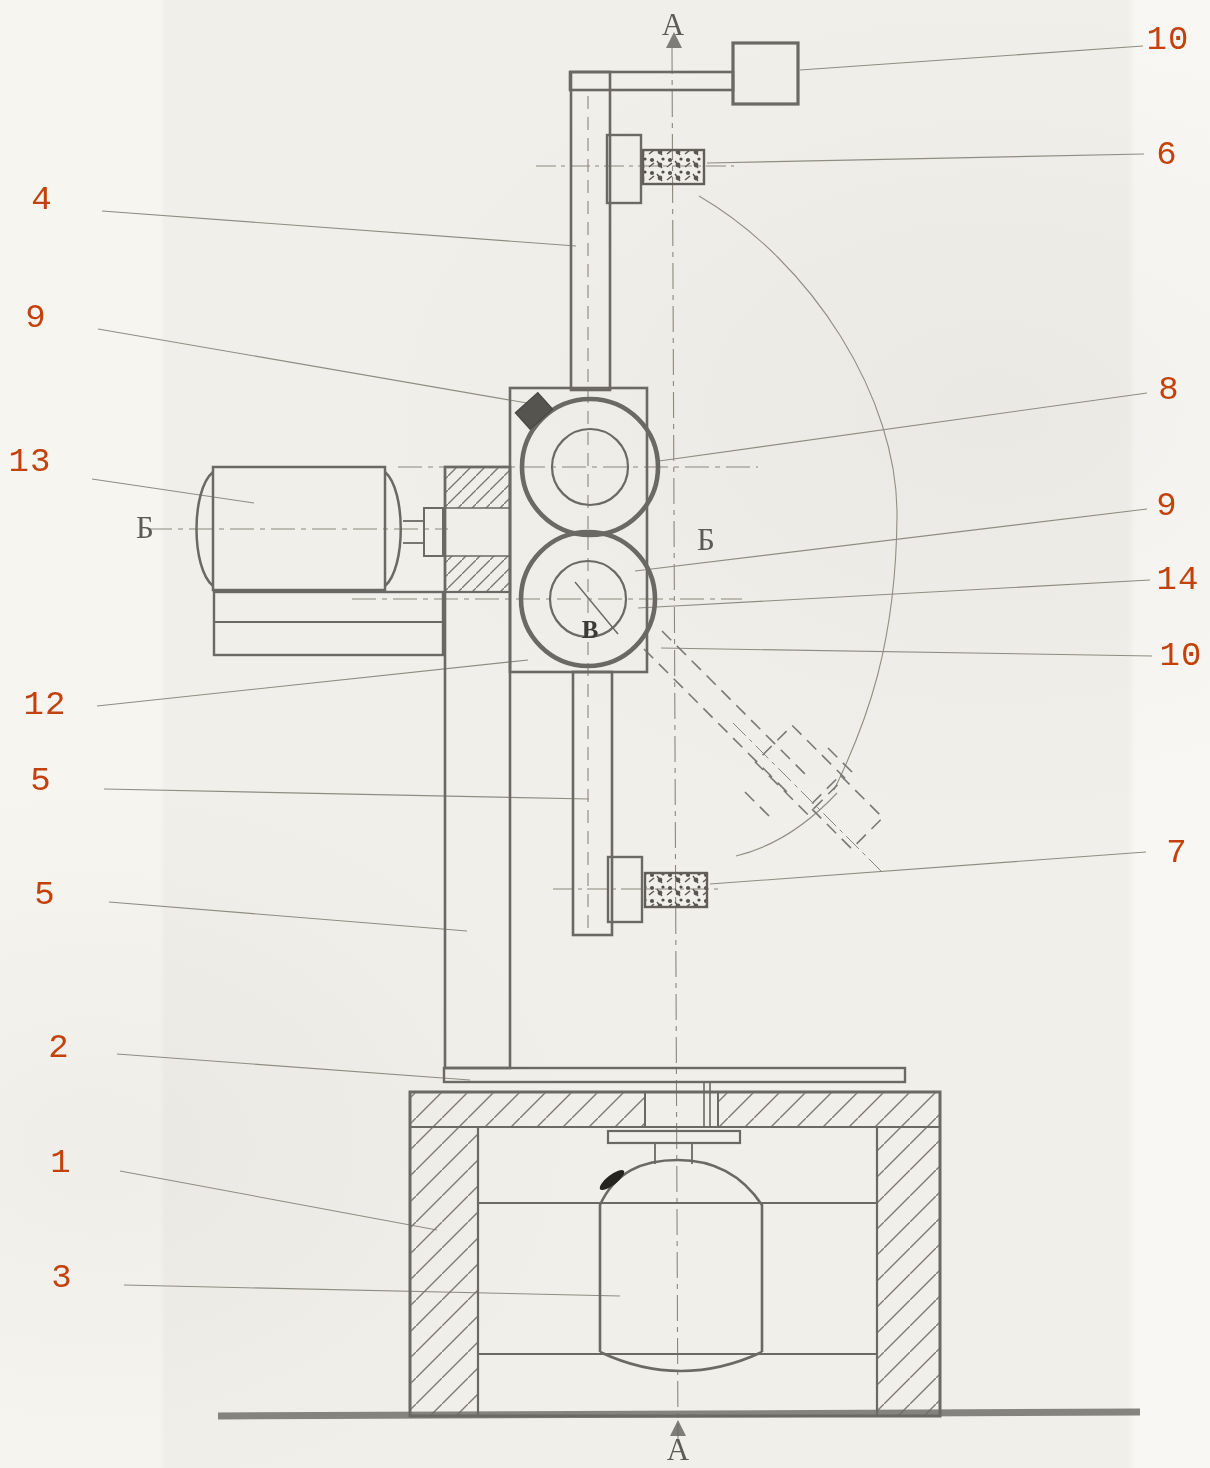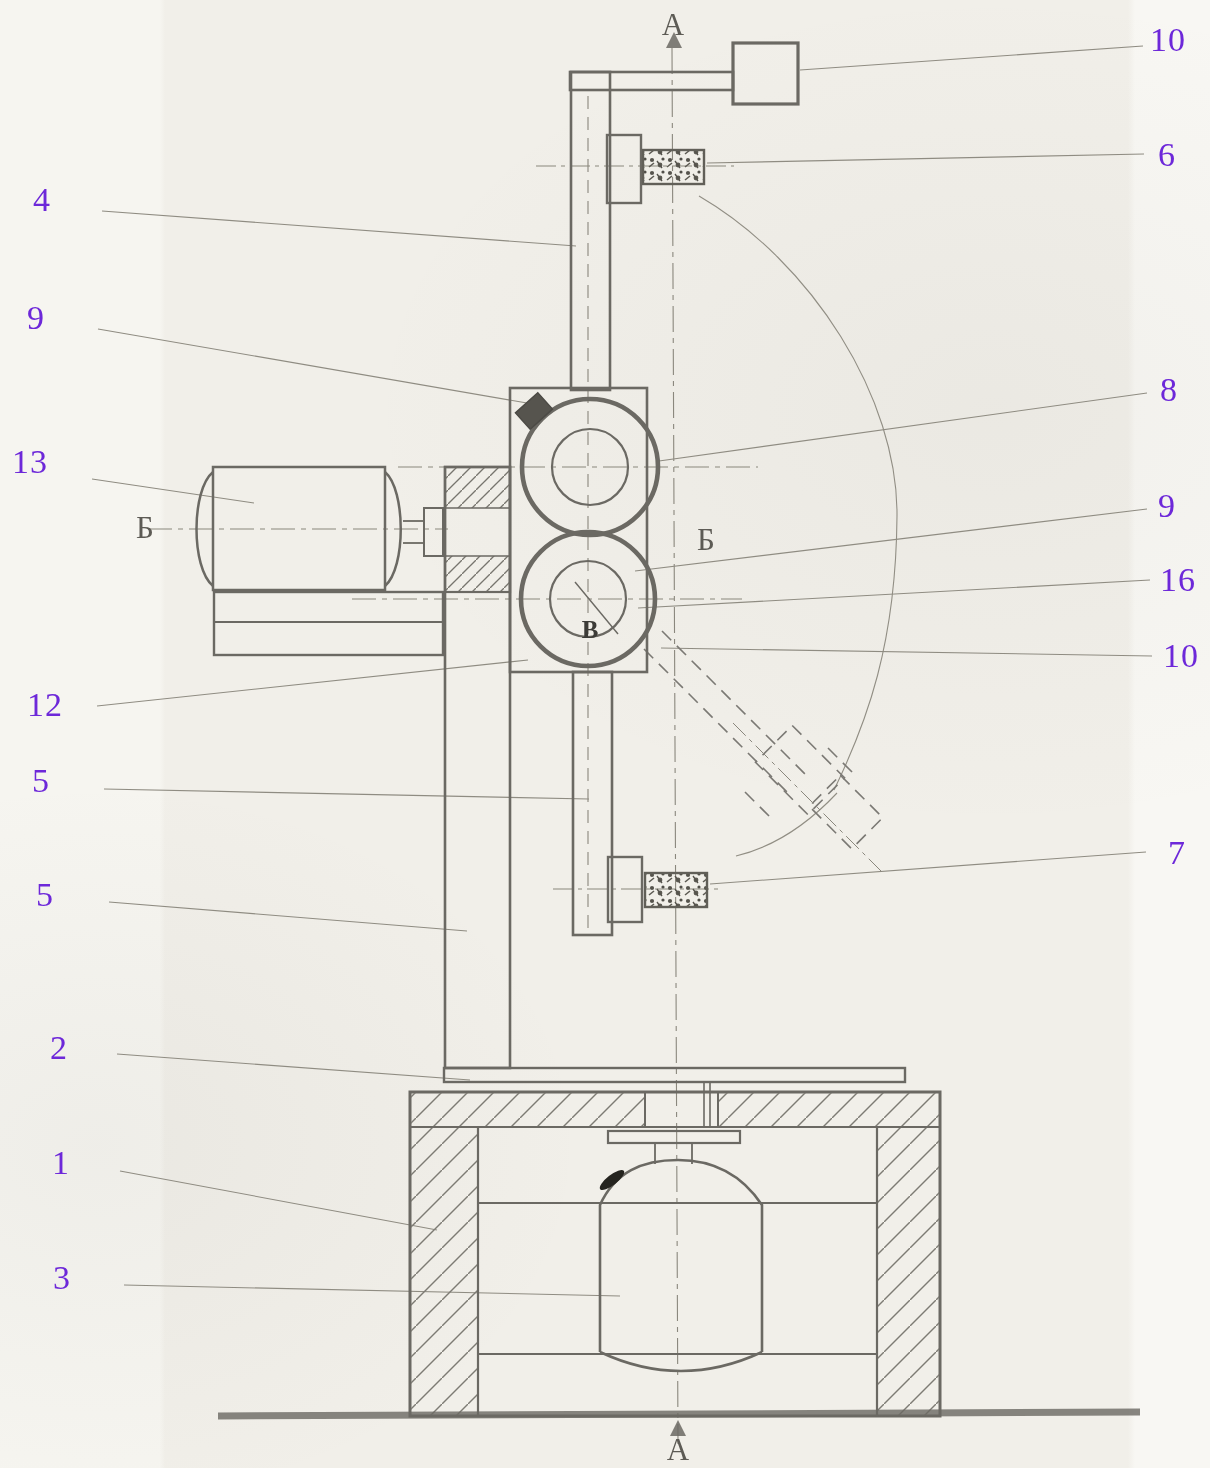--- a/index.html
+++ b/index.html
@@ -7,21 +7,21 @@
     width:1210px;height:1468px;position:relative;overflow:hidden;
     font-family:"Liberation Serif", serif;
     background:
       radial-gradient(900px 600px at 82% 28%, rgba(118,116,108,0.05), transparent 70%),
       radial-gradient(700px 520px at 8% 78%, rgba(118,116,108,0.06), transparent 70%),
       linear-gradient(90deg, #f6f5f0 0px, #f6f5f0 160px, #f1efe9 165px, #f1efe9 1128px, #f8f7f3 1135px, #f8f7f3 1210px);
   }
   #canvas{position:absolute;left:0;top:0;}
   .plabel{
     position:absolute;transform:translate(-50%,-50%);
-    font-size:34px;color:#6d28d9;letter-spacing:1px;white-space:nowrap;
+    font-size:34px;color:#c2410c;letter-spacing:1px;white-space:nowrap;font-family:Liberation Mono, monospace;
   }
   .marker{
     position:absolute;transform:translate(-50%,-50%);
     font-size:31px;color:#5d5b55;
   }
   .marker-v{
     position:absolute;transform:translate(-50%,-50%);
     font-size:25px;font-weight:bold;color:#3c3b37;
   }
 </style>
@@ -169,21 +169,21 @@
 
   <line x1="218" y1="1416" x2="1140" y2="1412" stroke="#6b6963" stroke-width="7" opacity="0.8"></line>
   <polygon points="674,32 666,48 682,48" fill="#6b6963" opacity="0.85"></polygon>
   <polygon points="678,1420 670,1436 686,1436" fill="#6b6963" opacity="0.85"></polygon>
 </svg>
 
 <div class="plabel" style="left:1168px;top:40px">10</div>
 <div class="plabel" style="left:1167px;top:155px">6</div>
 <div class="plabel" style="left:1169px;top:390px">8</div>
 <div class="plabel" style="left:1167px;top:506px">9</div>
-<div class="plabel" style="left:1178px;top:580px">16</div>
+<div class="plabel" style="left:1178px;top:580px">14</div>
 <div class="plabel" style="left:1181px;top:656px">10</div>
 <div class="plabel" style="left:1177px;top:853px">7</div>
 <div class="plabel" style="left:42px;top:200px">4</div>
 <div class="plabel" style="left:36px;top:318px">9</div>
 <div class="plabel" style="left:30px;top:462px">13</div>
 <div class="plabel" style="left:45px;top:705px">12</div>
 <div class="plabel" style="left:41px;top:781px">5</div>
 <div class="plabel" style="left:45px;top:895px">5</div>
 <div class="plabel" style="left:59px;top:1048px">2</div>
 <div class="plabel" style="left:61px;top:1163px">1</div>

